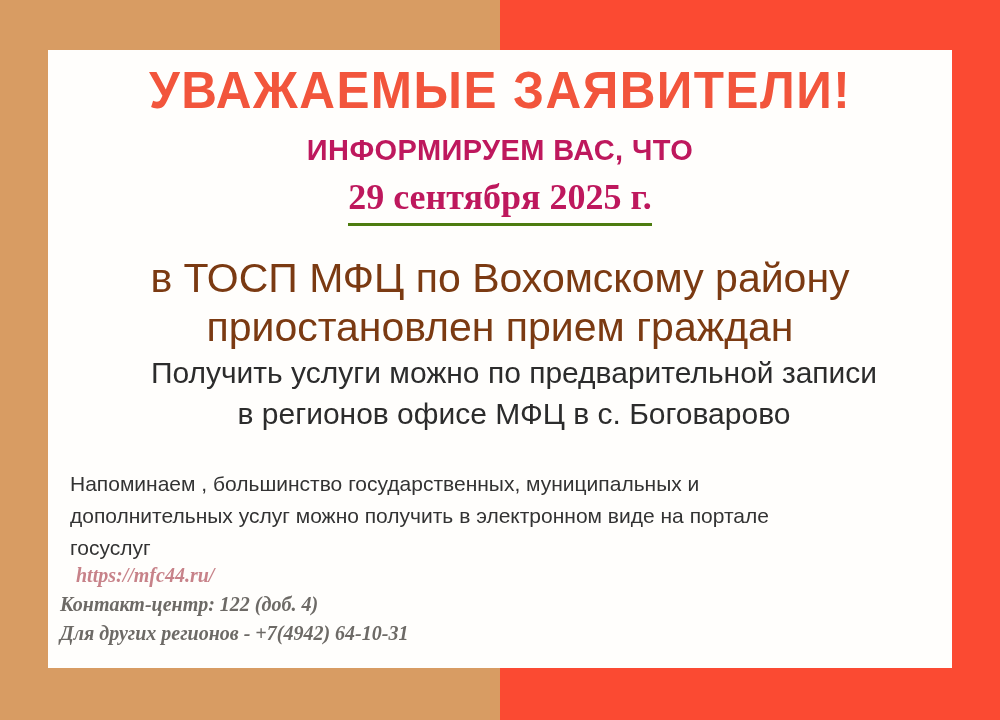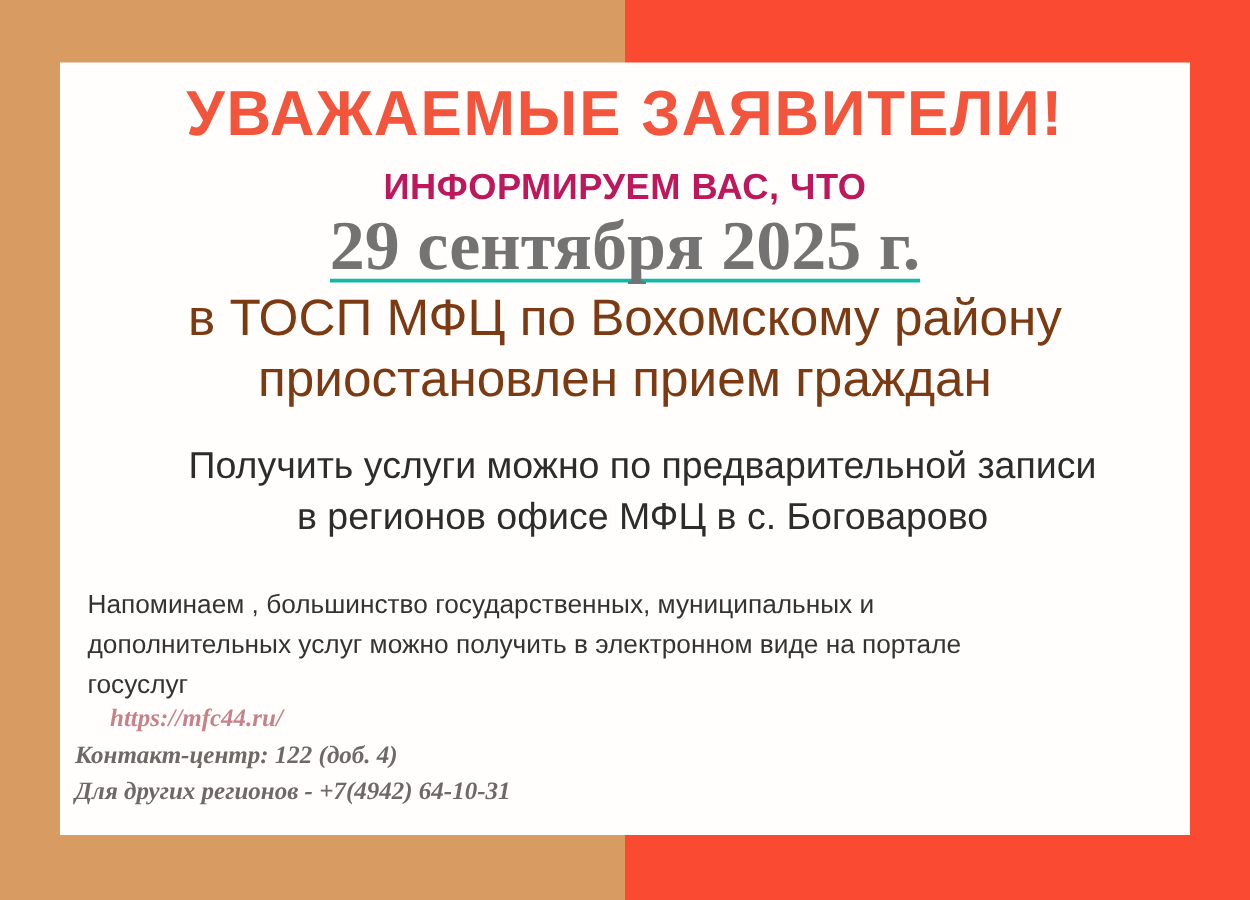--- a/index.html
+++ b/index.html
@@ -97,33 +97,33 @@
     position: absolute;
     left: 0;
     top: 122px;
     width: 904px;
     text-align: center;
     white-space: nowrap;
   }
   .date-line .date-text {
     font-family: "Liberation Serif", serif;
     font-weight: bold;
-    font-size: 56px;
+    font-size: 36px;
     line-height: 50px;
-    color: #737373;
-    border-bottom: 3px solid #14b8a6;
+    color: #be185d;
+    border-bottom: 3px solid #4d7c0f;
     padding-bottom: 1px;
     display: inline-block;
   }
 
   
   .statement {
     position: absolute;
     left: 0;
-    top: 180px;
+    top: 204px;
     width: 904px;
     text-align: center;
     font-family: "Liberation Sans", sans-serif;
     font-weight: normal;
     font-size: 41px;
     line-height: 49px;
     color: #7b3a12;
     letter-spacing: 0px;
   }
   .statement .ln {
@@ -169,21 +169,21 @@
   
   .contacts {
     position: absolute;
     left: 12px;
     top: 510px;
     width: 500px;
     text-align: left;
   }
   .contacts .url {
     display: block;
-    margin-left: 28px;
+    margin-left: 16px;
     font-family: "Liberation Serif", serif;
     font-style: italic;
     font-weight: bold;
     font-size: 20px;
     line-height: 30px;
     color: #c0727a;
     opacity: 0.88;
   }
   .contacts .cline {
     display: block;

